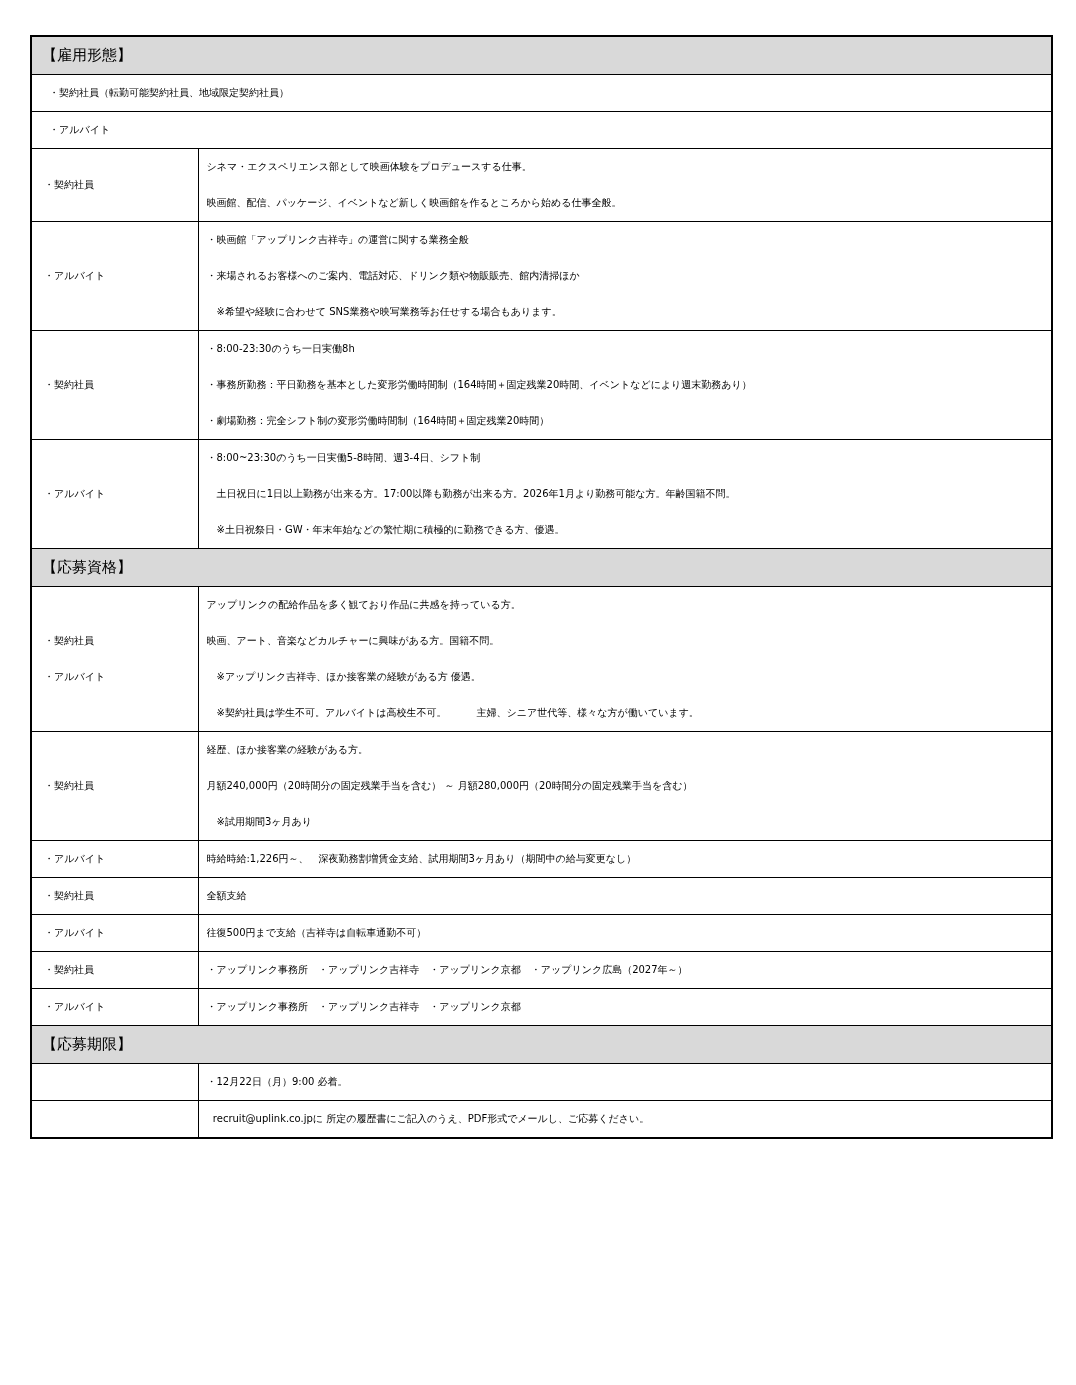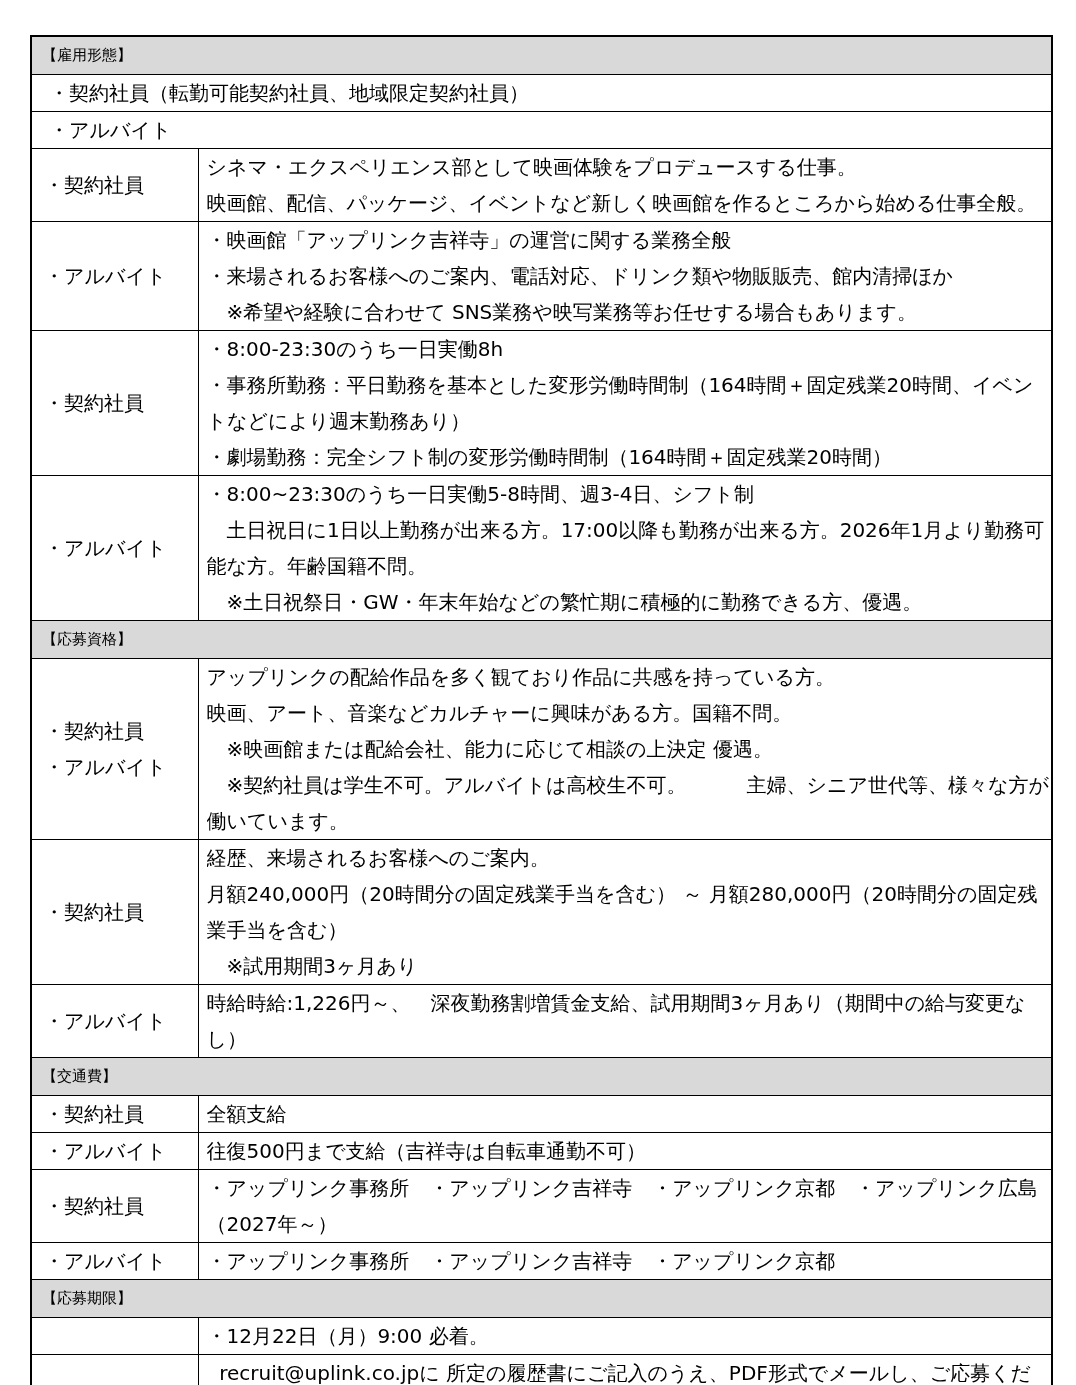--- a/index.html
+++ b/index.html
@@ -25,21 +25,21 @@
     box-sizing: border-box;
     padding: 0;
   }
   tr.sec td {
     background: #d9d9d9;
     height: 38px;
     padding-left: 10px;
     font-size: 15px;
   }
   .line {
-    font-size: 20px;
+    font-size: 10px;
     line-height: 36px;
     white-space: pre-wrap;
     overflow: hidden;
   }
   .label-cell { padding-left: 12px; }
   .content-cell { padding-left: 8px; }
   .full-cell { padding-left: 17px; }
 </style>
 </head>
 <body>
@@ -111,47 +111,44 @@
           <td colspan="2">【応募資格】</td>
         </tr>
       <tr>
         <td class="label-cell">
           <div class="line">・契約社員</div>
           <div class="line">・アルバイト</div>
         </td>
         <td class="content-cell">
           <div class="line">アップリンクの配給作品を多く観ており作品に共感を持っている方。</div>
           <div class="line">映画、アート、音楽などカルチャーに興味がある方。国籍不問。</div>
-          <div class="line">　※映画館または配給会社、能力に応じて相談の上決定 優遇。</div>
+          <div class="line">　※アップリンク吉祥寺、ほか接客業の経験がある方 優遇。</div>
           <div class="line">　※契約社員は学生不可。アルバイトは高校生不可。　　　主婦、シニア世代等、様々な方が働いています。</div>
         </td>
       </tr>
 
       <tr>
         <td class="label-cell">
           <div class="line">・契約社員</div>
         </td>
         <td class="content-cell">
-          <div class="line">経歴、来場されるお客様へのご案内。</div>
+          <div class="line">経歴、ほか接客業の経験がある方。</div>
           <div class="line">月額240,000円（20時間分の固定残業手当を含む） ～ 月額280,000円（20時間分の固定残業手当を含む）</div>
           <div class="line">　※試用期間3ヶ月あり</div>
         </td>
       </tr>
       <tr>
         <td class="label-cell">
           <div class="line">・アルバイト</div>
         </td>
         <td class="content-cell">
           <div class="line">時給時給:1,226円～、　深夜勤務割増賃金支給、試用期間3ヶ月あり（期間中の給与変更なし）</div>
         </td>
       </tr>
 
-      <tr class="sec">
-          <td colspan="2">【交通費】</td>
-        </tr>
       <tr>
         <td class="label-cell">
           <div class="line">・契約社員</div>
         </td>
         <td class="content-cell">
           <div class="line">全額支給</div>
         </td>
       </tr>
       <tr>
         <td class="label-cell">

